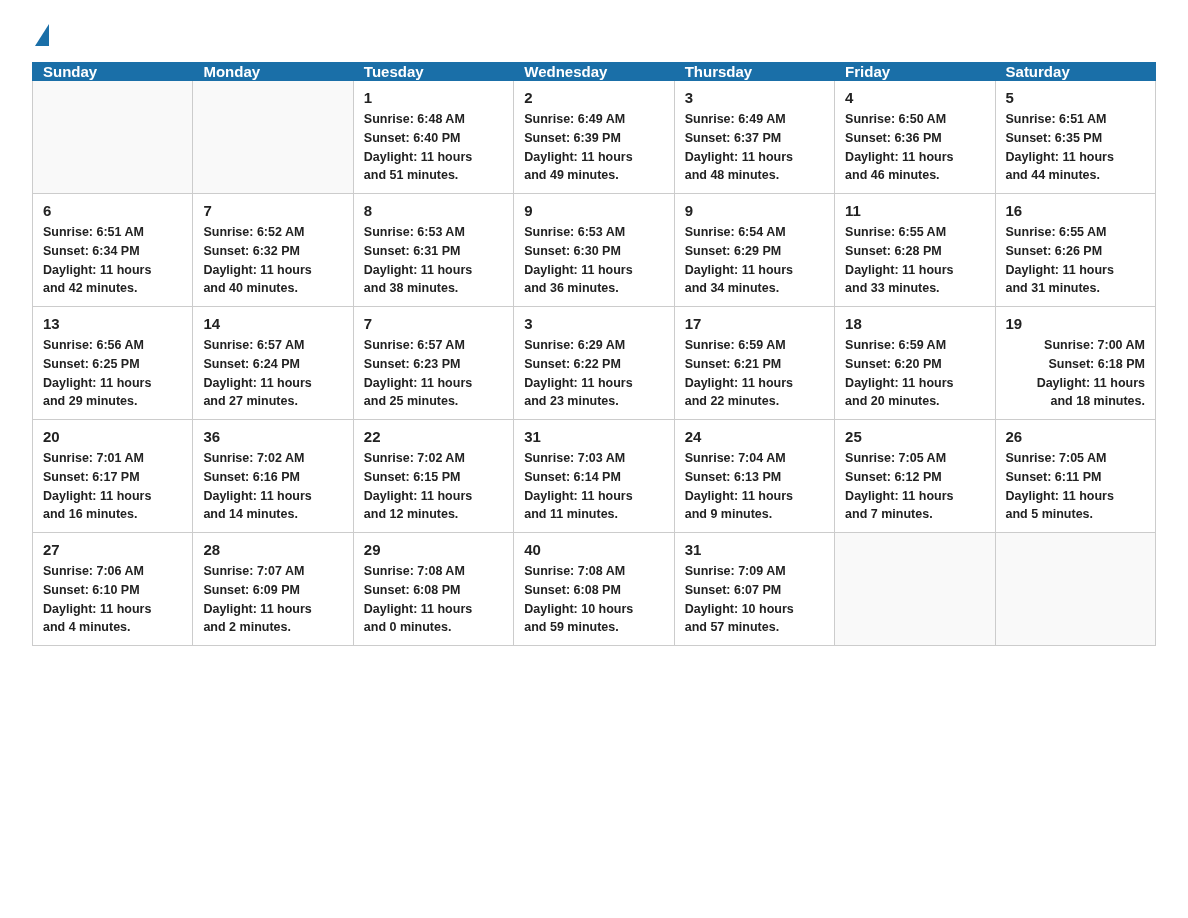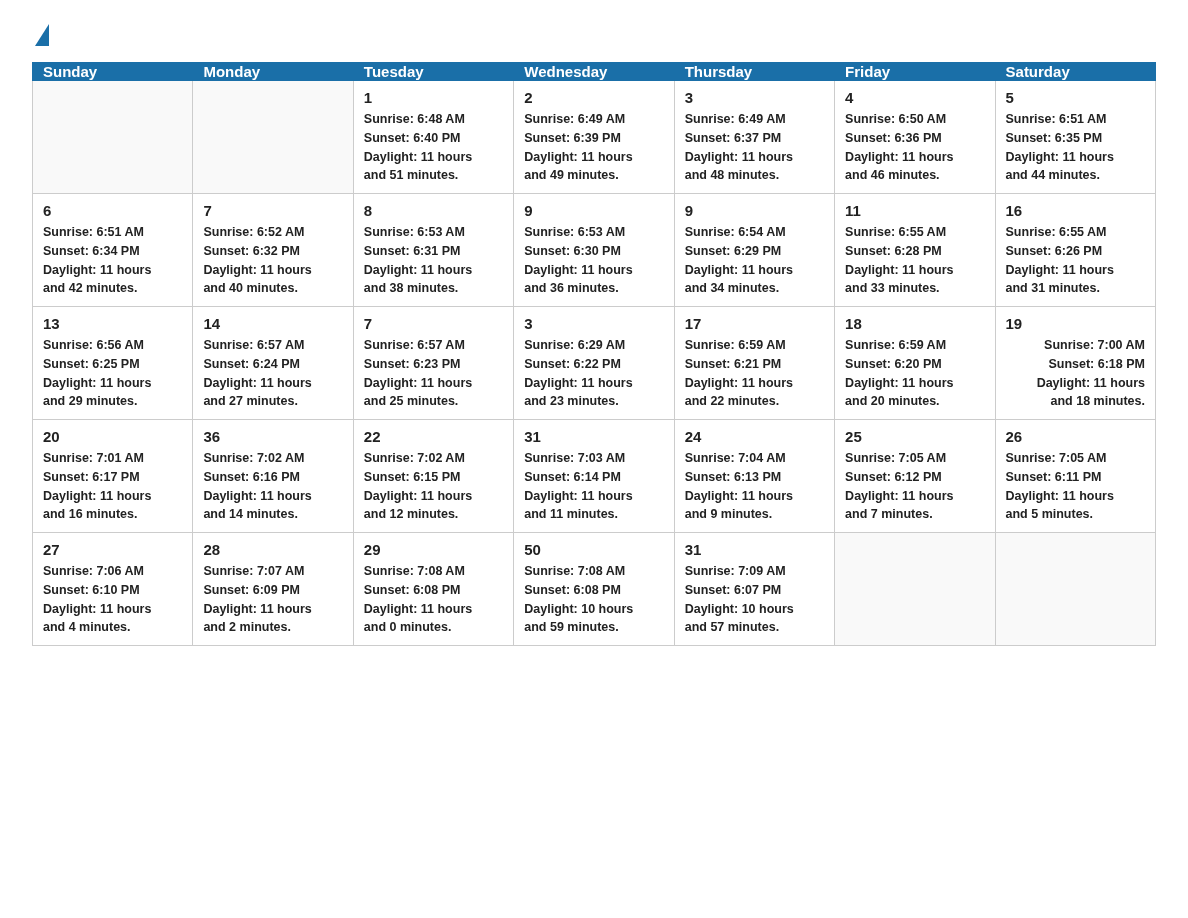--- a/index.html
+++ b/index.html
@@ -340,21 +340,21 @@
 and 2 minutes.</div>
         </td>
         <td>
           <span class="day-num">29</span>
           <div class="day-info" style="white-space: pre-line;">Sunrise: 7:08 AM
 Sunset: 6:08 PM
 Daylight: 11 hours
 and 0 minutes.</div>
         </td>
         <td>
-          <span class="day-num">50</span>
+          <span class="day-num">40</span>
           <div class="day-info" style="white-space: pre-line;">Sunrise: 7:08 AM
 Sunset: 6:08 PM
 Daylight: 10 hours
 and 59 minutes.</div>
         </td>
         <td>
           <span class="day-num">31</span>
           <div class="day-info" style="white-space: pre-line;">Sunrise: 7:09 AM
 Sunset: 6:07 PM
 Daylight: 10 hours

